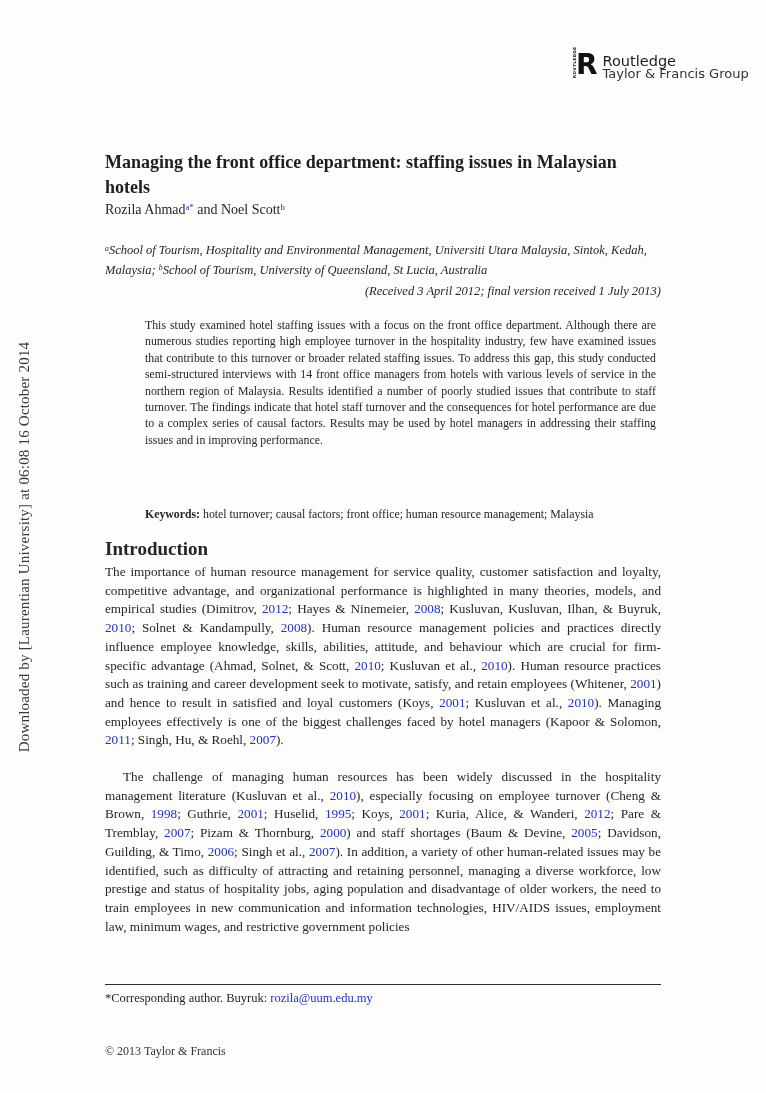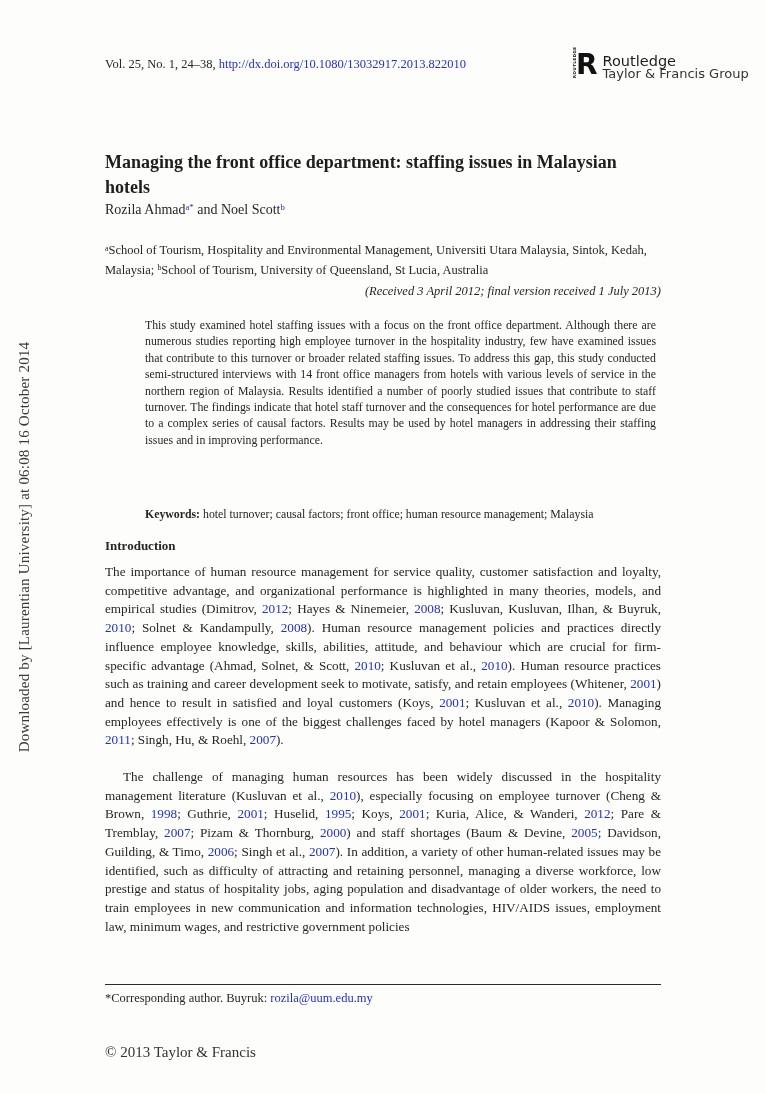--- a/index.html
+++ b/index.html
@@ -40,51 +40,50 @@
     line-height:30px;color:#111;margin-left:-1px;
   }
   .logo-brand{font-family:"DejaVu Sans",sans-serif;font-size:14.5px;color:#1c1c1c;line-height:16px;}
   .logo-group{font-family:"DejaVu Sans",sans-serif;font-size:13px;color:#333;line-height:9px;}
 
   .title{
     position:absolute;left:105px;top:150px;width:556px;margin:0;
     font-size:18px;font-weight:700;line-height:25px;color:#1e1e1e;
   }
   .authors{position:absolute;left:105px;top:202px;width:556px;font-size:14px;}
-  .affil{position:absolute;left:105px;top:241px;width:560px;font-size:12.5px;line-height:19.5px;}
+  .affil{position:absolute;left:105px;top:241px;width:560px;font-size:12.5px;font-style:italic;line-height:19.5px;}
   .received{position:absolute;left:105px;top:284px;width:556px;font-size:12.5px;font-style:italic;text-align:right;}
 
   .abstract{
     position:absolute;left:145px;top:317px;width:511px;
     font-size:11.8px;line-height:16.4px;text-align:justify;
   }
   .keywords{
     position:absolute;left:145px;top:506px;width:511px;
     font-size:11.8px;line-height:16.4px;
   }
 
-  .sect{position:absolute;left:105px;top:538px;margin:0;font-size:13px;font-weight:700;}
+  .sect{position:absolute;left:105px;top:538px;margin:0;font-size:19px;font-weight:700;}
   .bodytext{
     position:absolute;left:105px;width:556px;margin:0;
     font-size:13.2px;line-height:18.7px;text-align:justify;
   }
   .p1{top:563px;}
   .p2{top:768px;text-indent:18px;}
 
   .footrule{position:absolute;left:105px;top:984px;width:556px;border-top:1.4px solid #2a2a2a;}
   .footnote{position:absolute;left:105px;top:991px;width:556px;font-size:12.5px;}
-  .copyright{position:absolute;left:105px;top:1044px;font-size:15px;color:#333;}
+  .copyright{position:absolute;left:105px;top:1044px;font-size:12px;color:#333;}
 </style>
 </head>
 <body>
 
 <div class="watermark">Downloaded by [Laurentian University] at 06:08 16 October 2014</div>
 
 <header class="hdr">
-  <div><span>Vol. 25, No. 1, 24–38, </span><span class="link">http://dx.doi.org/10.1080/13032917.2013.822010</span></div>
 </header>
 
 <div class="logo">
   <div class="logo-mark">
     <span class="logo-vert">ROUTLEDGE</span>
     <span class="logo-r">R</span>
   </div>
   <div class="logo-text">
     <div class="logo-brand">Routledge</div>
     <div class="logo-group">Taylor &amp; Francis Group</div>

